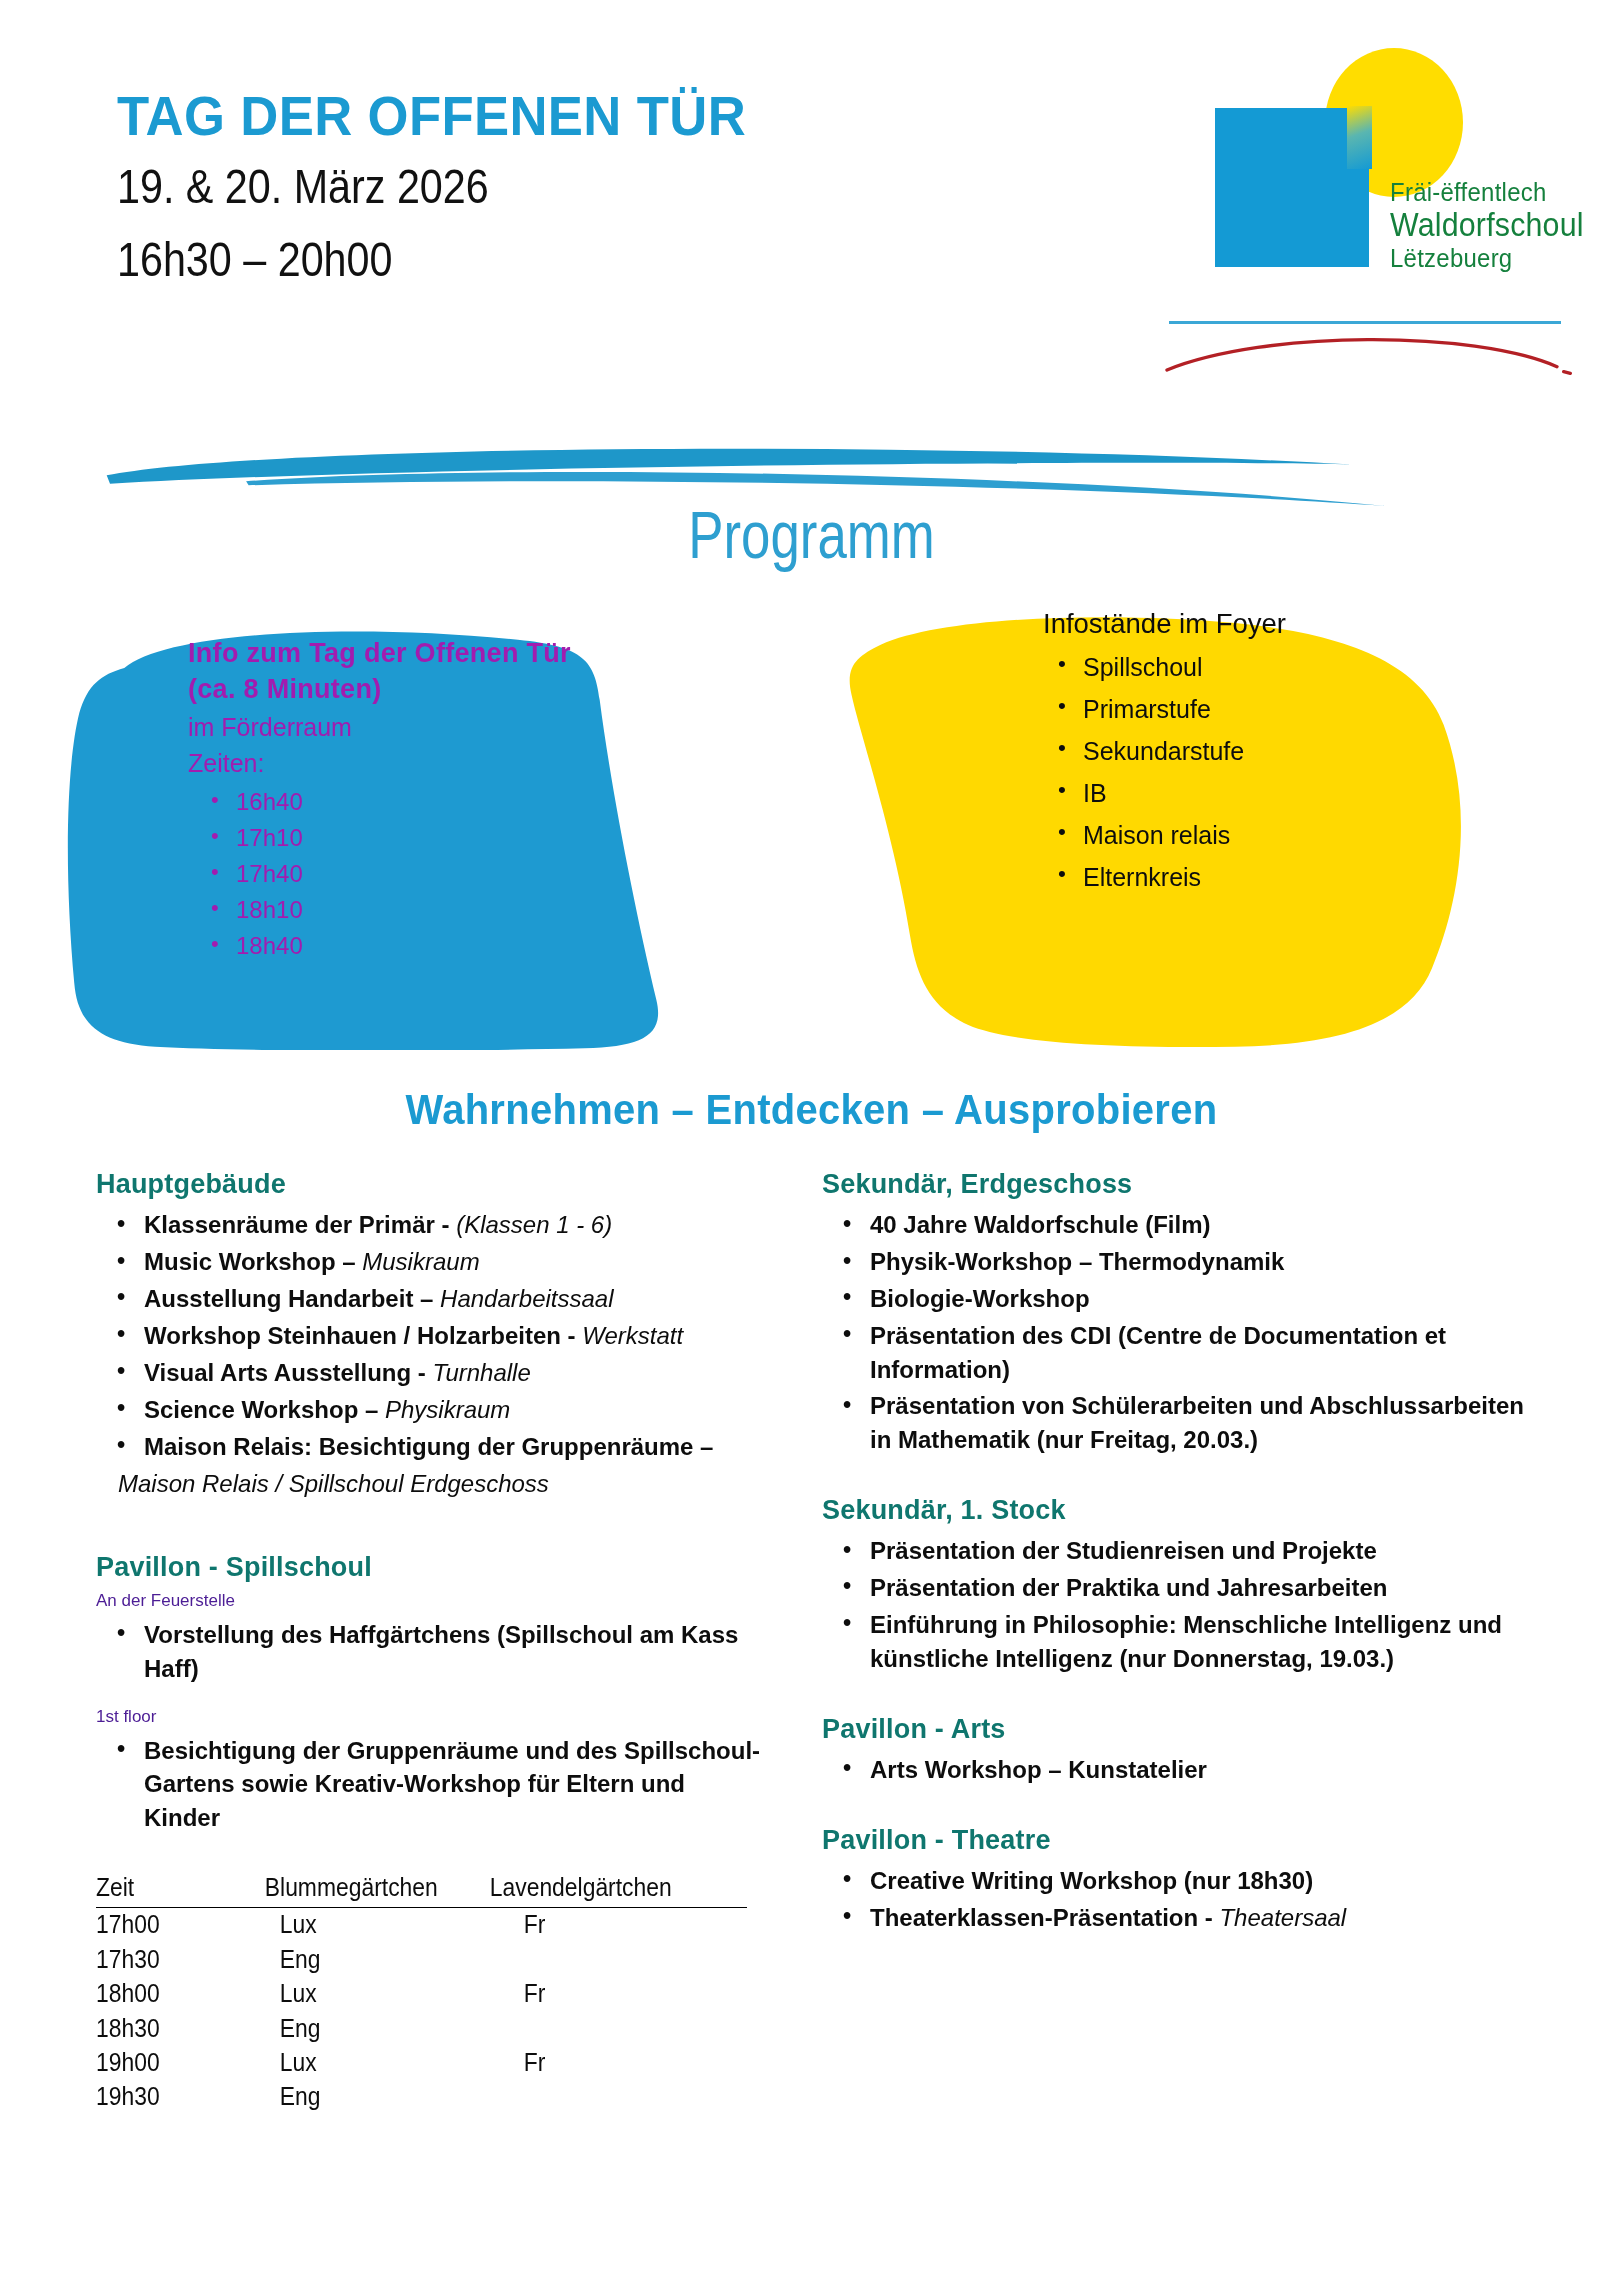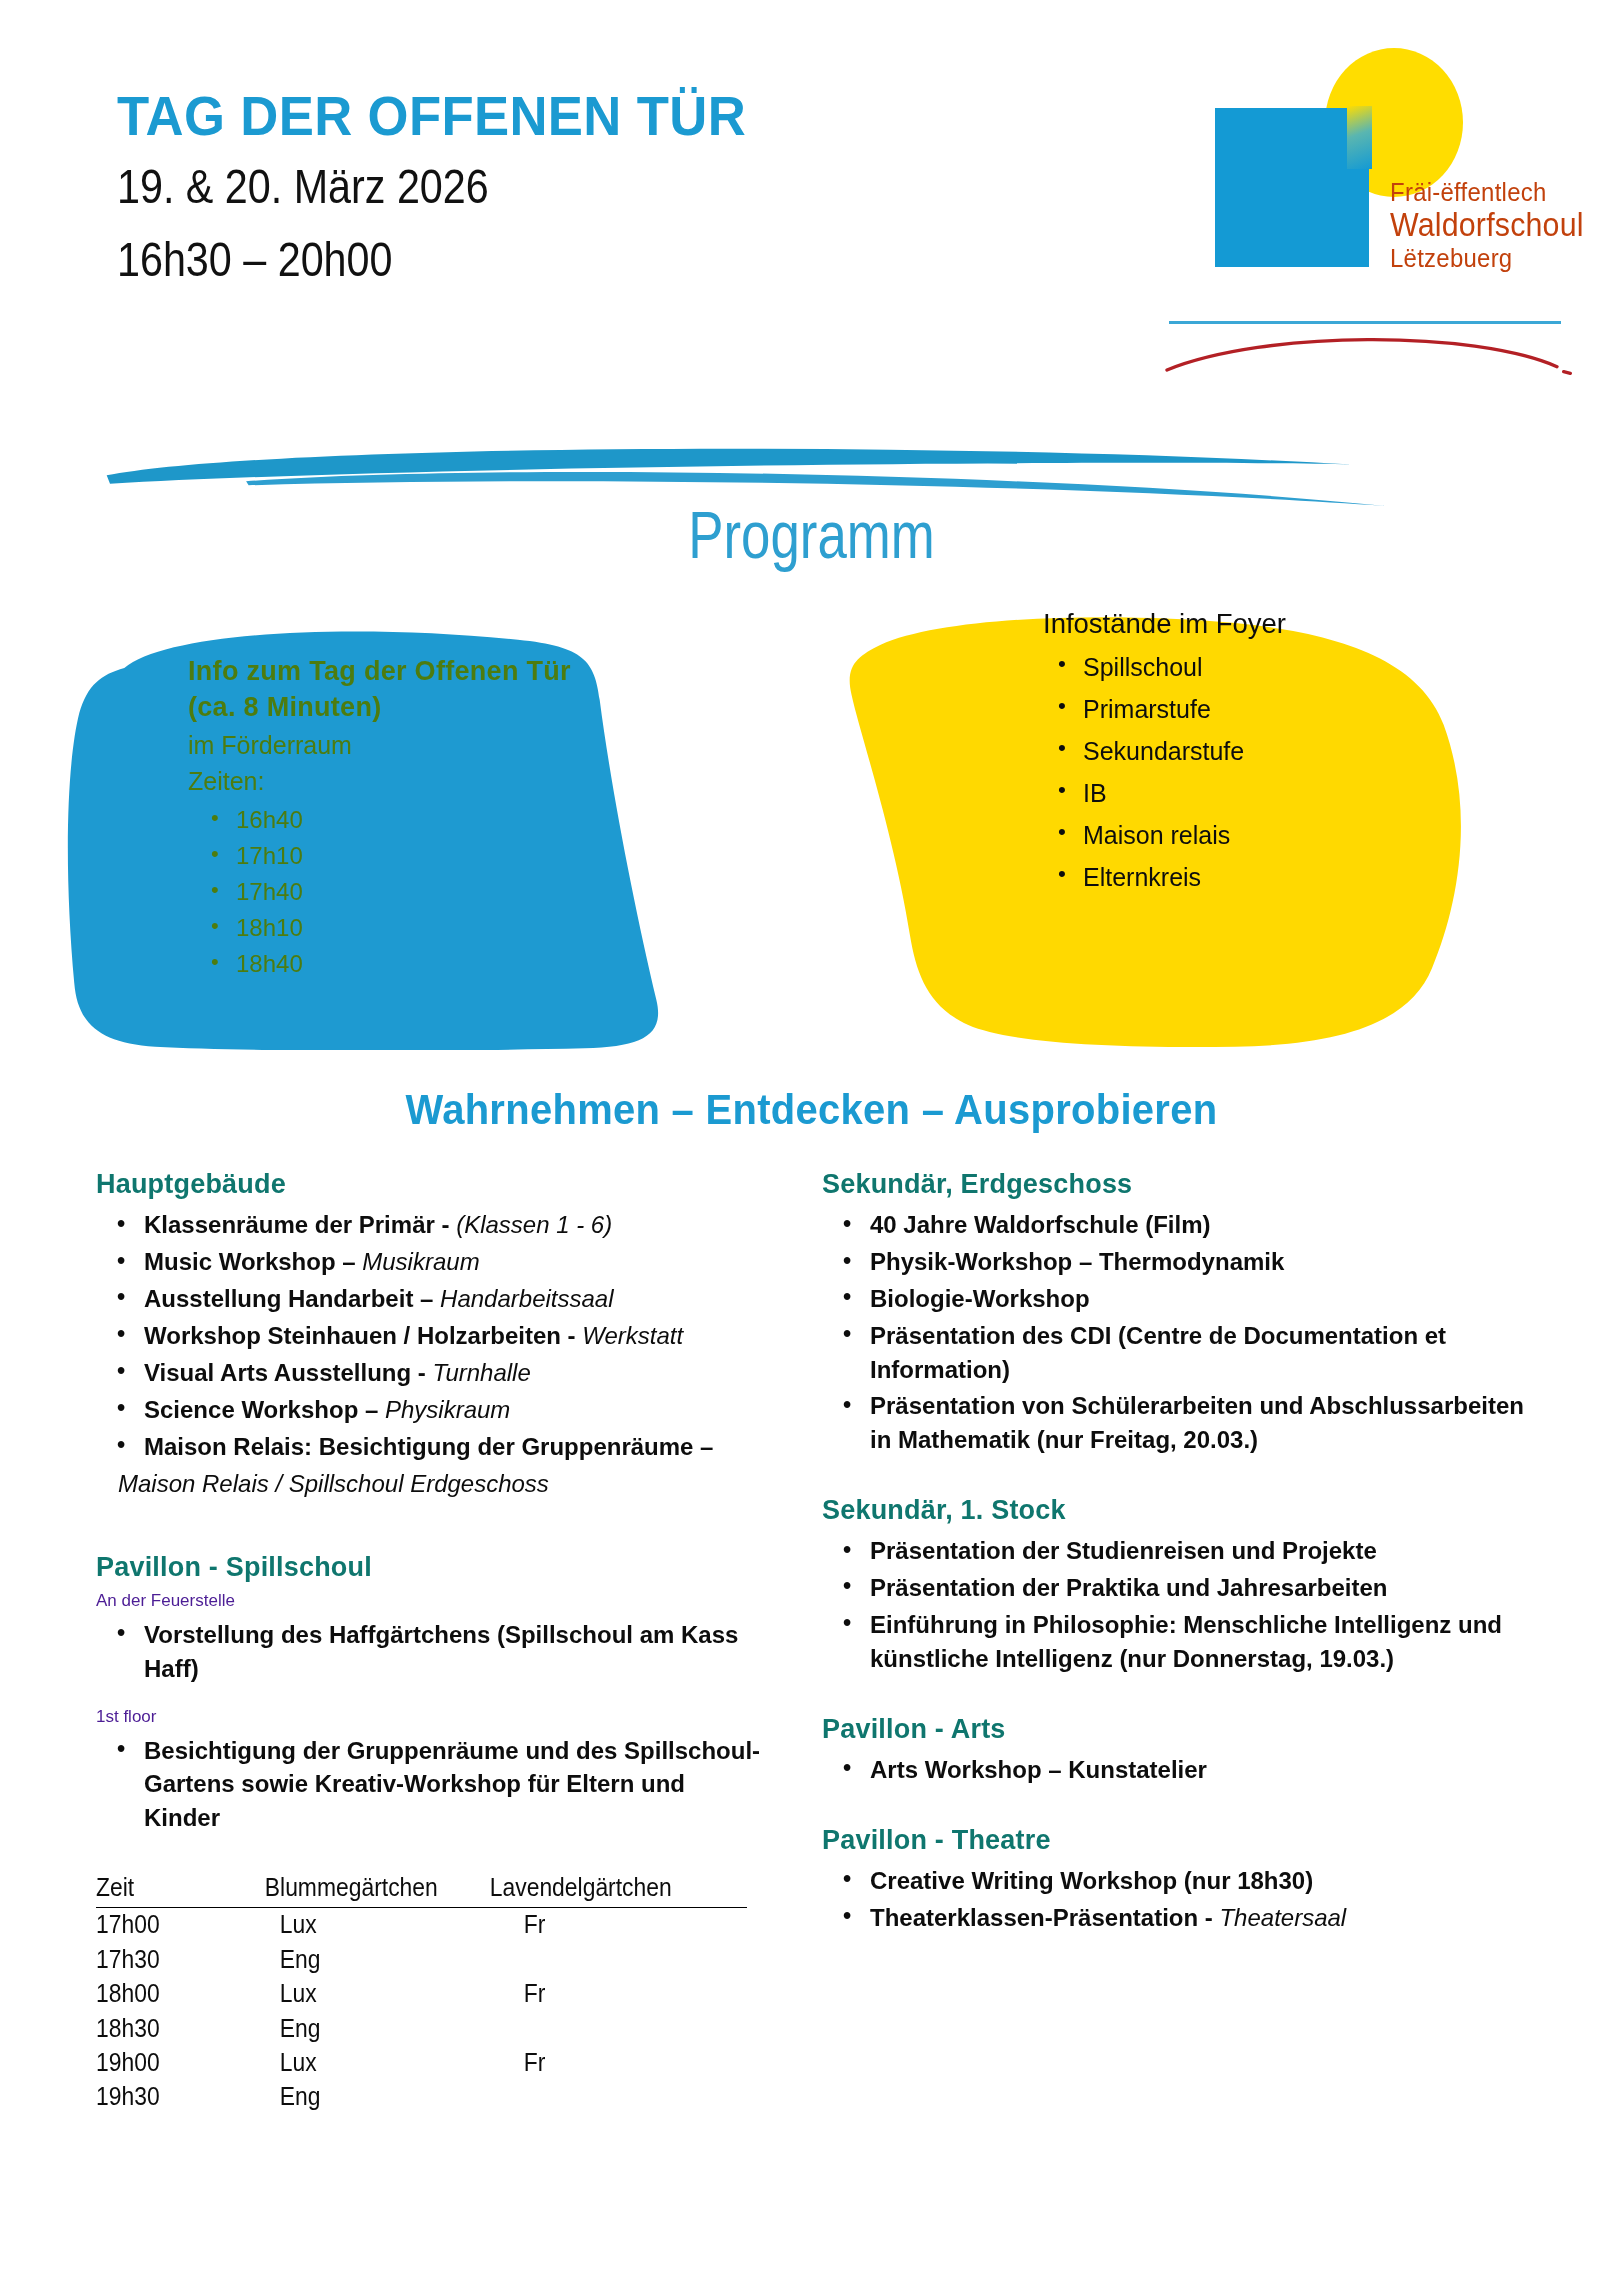--- a/index.html
+++ b/index.html
@@ -35,42 +35,42 @@
     background:#ffdd00;border-radius:50%;
   }
   .logo-square{
     position:absolute;left:92px;top:75px;width:154px;height:159px;
     background:#149ad4;
   }
   .logo-blend{
     position:absolute;left:224px;top:73px;width:25px;height:63px;
     background:linear-gradient(160deg,#ffdd00 0%,#5ab6b0 45%,#149ad4 100%);
   }
-  .logo-text{position:absolute;left:267px;top:146px;color:#c2410c;line-height:1.0;}
+  .logo-text{position:absolute;left:267px;top:146px;color:#15803d;line-height:1.0;}
   .logo-l1{font-size:26px;letter-spacing:0.3px;transform:scaleX(0.92);transform-origin:left;}
   .logo-l2{font-size:33px;letter-spacing:0.2px;margin-top:3.3px;transform:scaleX(0.92);transform-origin:left;}
   .logo-l3{font-size:26px;letter-spacing:0.3px;margin-top:3.3px;transform:scaleX(0.92);transform-origin:left;}
   .logo-blueline{position:absolute;left:46px;top:288px;width:392px;height:3.3px;background:#3ba7d6;}
   .logo-redarc{position:absolute;left:42px;top:292px;width:409px;height:50px;}
 
   
   .swoosh{position:absolute;left:100px;top:438px;width:1436px;height:83px;}
 
   
   .programm{
     position:absolute;left:0;top:497px;width:1623px;text-align:center;
     font-size:66px;color:#2e9fd0;font-weight:400;
     transform:scaleX(0.80);transform-origin:center top;
   }
 
   
   .blobs{position:absolute;left:0;top:608px;width:1623px;height:442px;}
   .blob-svg{position:absolute;left:0;top:0;}
   .blob-blue-content{
-    position:absolute;left:188px;top:46px;width:518px;color:#4d7c0f;
+    position:absolute;left:188px;top:28px;width:518px;color:#a21caf;
   }
   .blob-blue-content .bhead{
     font-size:27px;font-weight:bold;line-height:1.32;letter-spacing:0.3px;
   }
   .blob-blue-content .bsub{
     font-size:25px;line-height:1.34;font-weight:400;margin-top:3.3px;
   }
   .blob-blue-content ul{margin:3.3px 0 0 0;padding-left:48px;list-style:none;}
   .blob-blue-content li{
     font-size:24px;line-height:1.50;position:relative;

